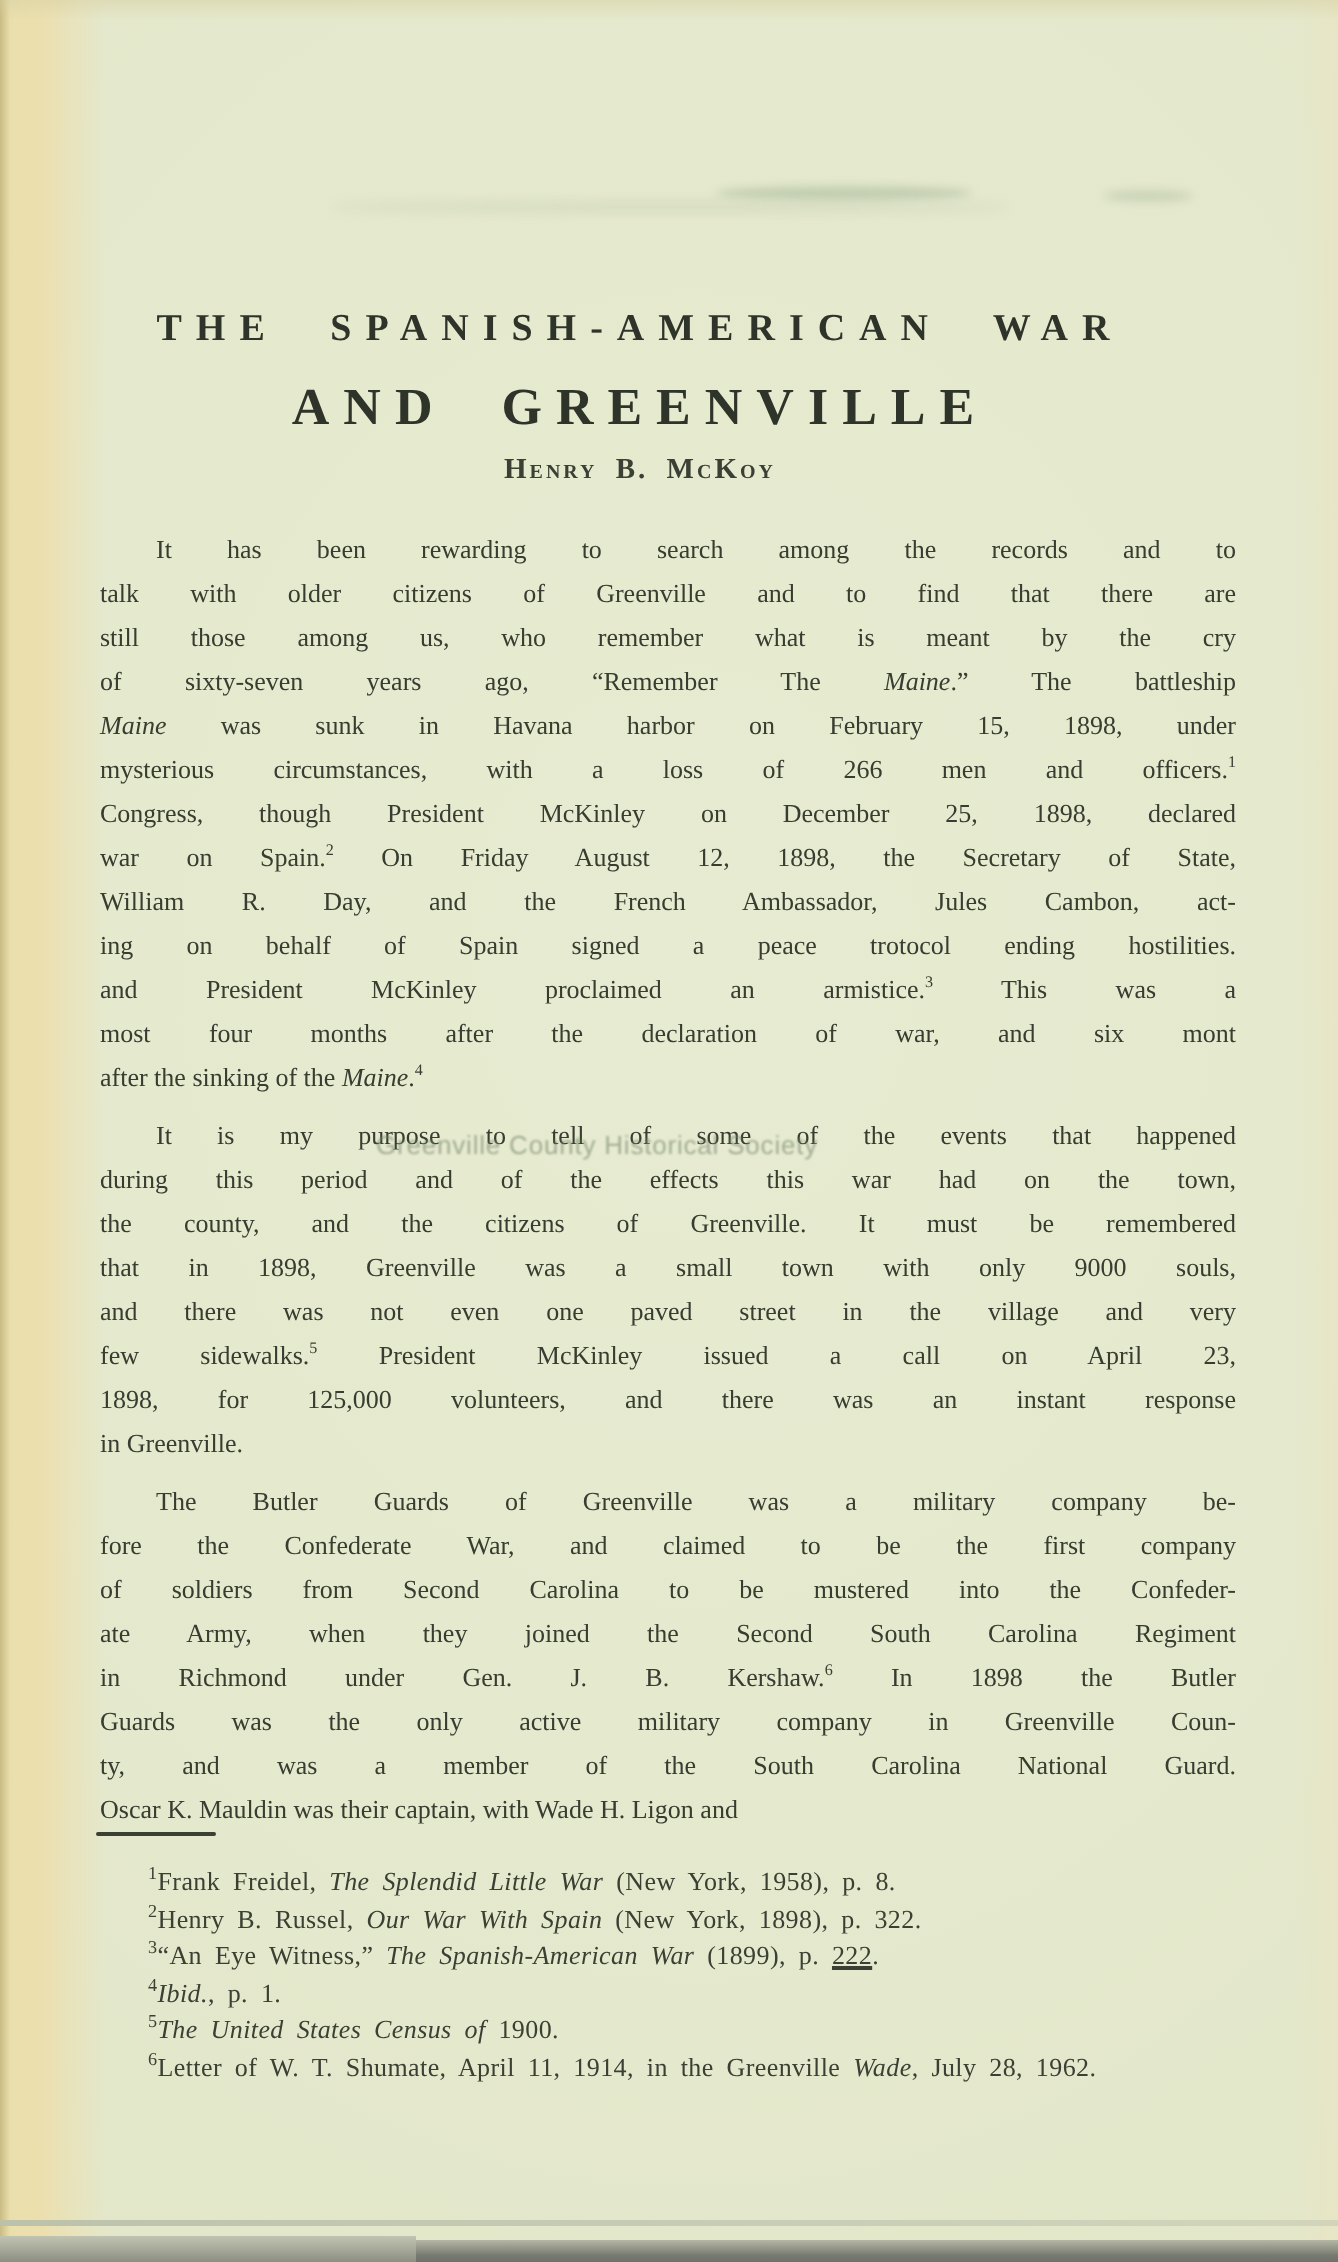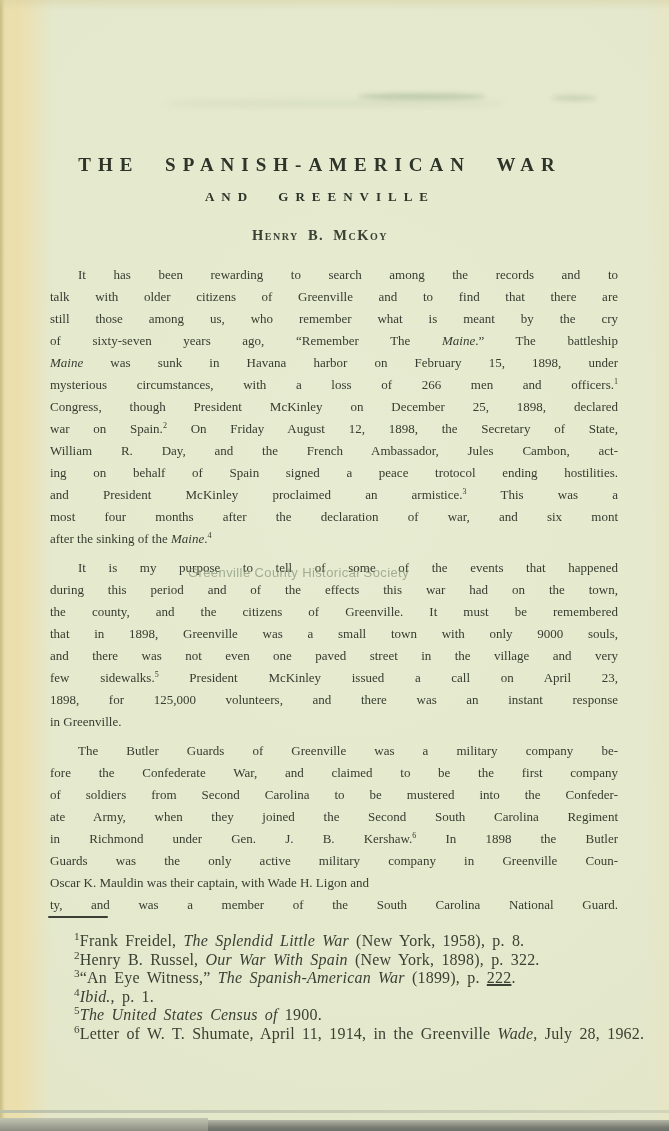--- a/index.html
+++ b/index.html
@@ -51,21 +51,21 @@
   
   .title-line1 {
     position: absolute; left: 0; width: 640px; top: 154px;
     text-align: center; color: #2e3429;
     font-size: 19px; font-weight: bold;
     letter-spacing: 7px; word-spacing: 14px;
   }
   .title-line2 {
     position: absolute; left: 0; width: 640px; top: 189px;
     text-align: center; color: #2e3429;
-    font-size: 13px; font-weight: bold;
+    font-size: 26px; font-weight: bold;
     letter-spacing: 7px; word-spacing: 14px;
   }
   .byline {
     position: absolute; left: 0; width: 640px; top: 227px;
     text-align: center; color: #3a4033;
     font-size: 14.5px; font-weight: bold;
     font-variant: small-caps; letter-spacing: 1.5px; word-spacing: 4px;
   }
 
   
@@ -80,21 +80,21 @@
   .line i { font-style: italic; }
   sup { font-size: 0.62em; vertical-align: super; line-height: 0; }
 
   
   .fn-divider {
     position: absolute; left: 48px; top: 916px; width: 60px; height: 2px;
     background: #3a4034; border-radius: 1px;
   }
   .footnotes {
     position: absolute; left: 50px; top: 932px; width: 575px;
-    color: #3a4033; font-size: 16px; line-height: 18.6px;
+    color: #3a4033; font-size: 13px; line-height: 18.6px;
     word-spacing: 3px; letter-spacing: 0.2px;
   }
   .footnote { padding-left: 24px; white-space: nowrap; }
   .footnote .fn-num { font-size: 0.7em; }
   .footnote u { text-decoration: underline; text-decoration-thickness: 1.5px; }
 
   
   .watermark {
     position: absolute; left: 188px; top: 565px; width: 300px;
     color: rgba(118,136,108,0.62);
@@ -148,22 +148,22 @@
       <div class="line">1898, for 125,000 volunteers, and there was an instant response</div>
       <div class="line last">in Greenville.</div>
     </div>
     <div class="para">
       <div class="line first">The Butler Guards of Greenville was a military company be-</div>
       <div class="line">fore the Confederate War, and claimed to be the first company</div>
       <div class="line">of soldiers from Second Carolina to be mustered into the Confeder-</div>
       <div class="line">ate Army, when they joined the Second South Carolina Regiment</div>
       <div class="line">in Richmond under Gen. J. B. Kershaw.<sup>6</sup> In 1898 the Butler</div>
       <div class="line">Guards was the only active military company in Greenville Coun-</div>
+      <div class="line">ty, and was a member of the South Carolina National Guard.</div>
       <div class="line last">Oscar K. Mauldin was their captain, with Wade H. Ligon and</div>
-      <div class="line">ty, and was a member of the South Carolina National Guard.</div>
     </div>
   </div>
 
 <div class="watermark">Greenville County Historical Society</div>
 
 <div class="fn-divider"></div>
 <div class="footnotes">
     <div class="footnote"><sup class="fn-num">1</sup>Frank Freidel, <i>The Splendid Little War</i> (New York, 1958), p. 8.</div>
     <div class="footnote"><sup class="fn-num">2</sup>Henry B. Russel, <i>Our War With Spain</i> (New York, 1898), p. 322.</div>
     <div class="footnote"><sup class="fn-num">3</sup>“An Eye Witness,” <i>The Spanish-American War</i> (1899), p. <u>222</u>.</div>

